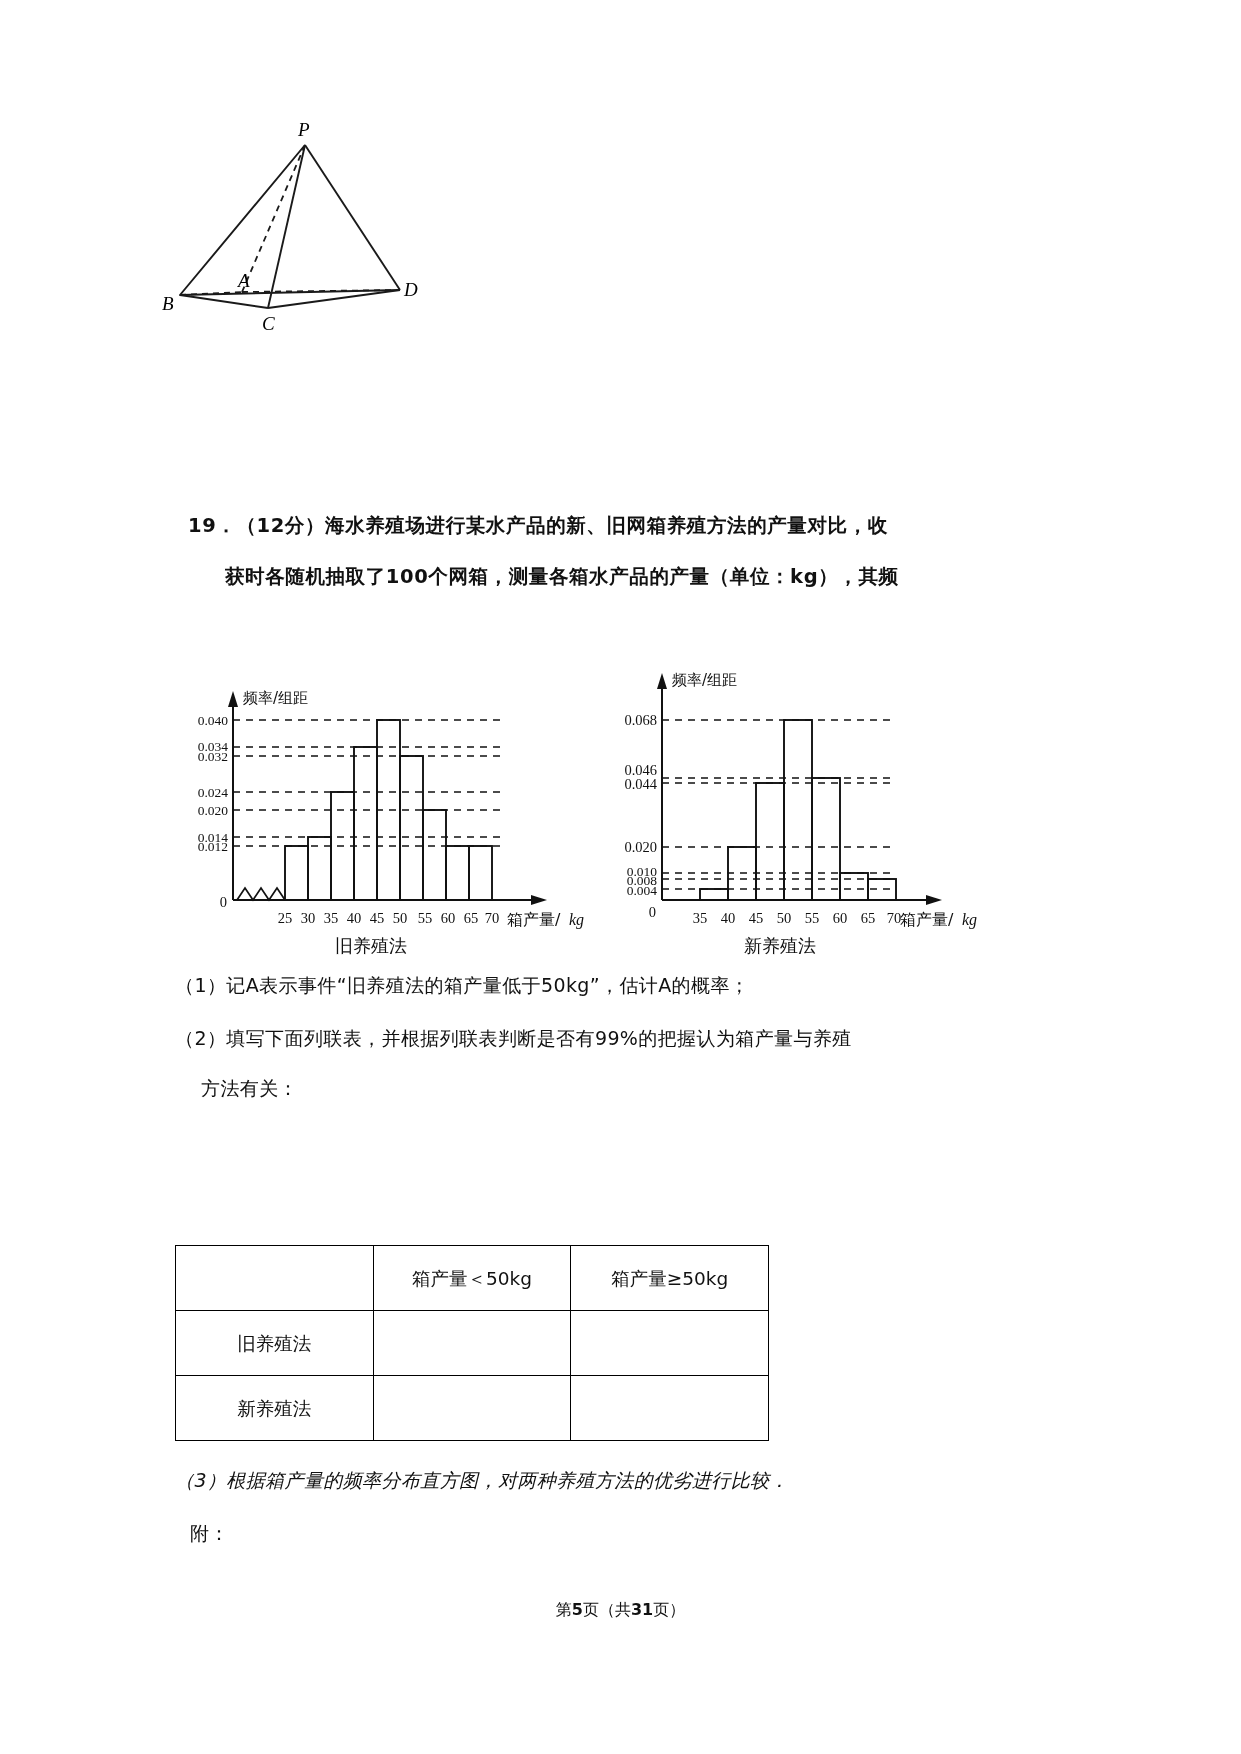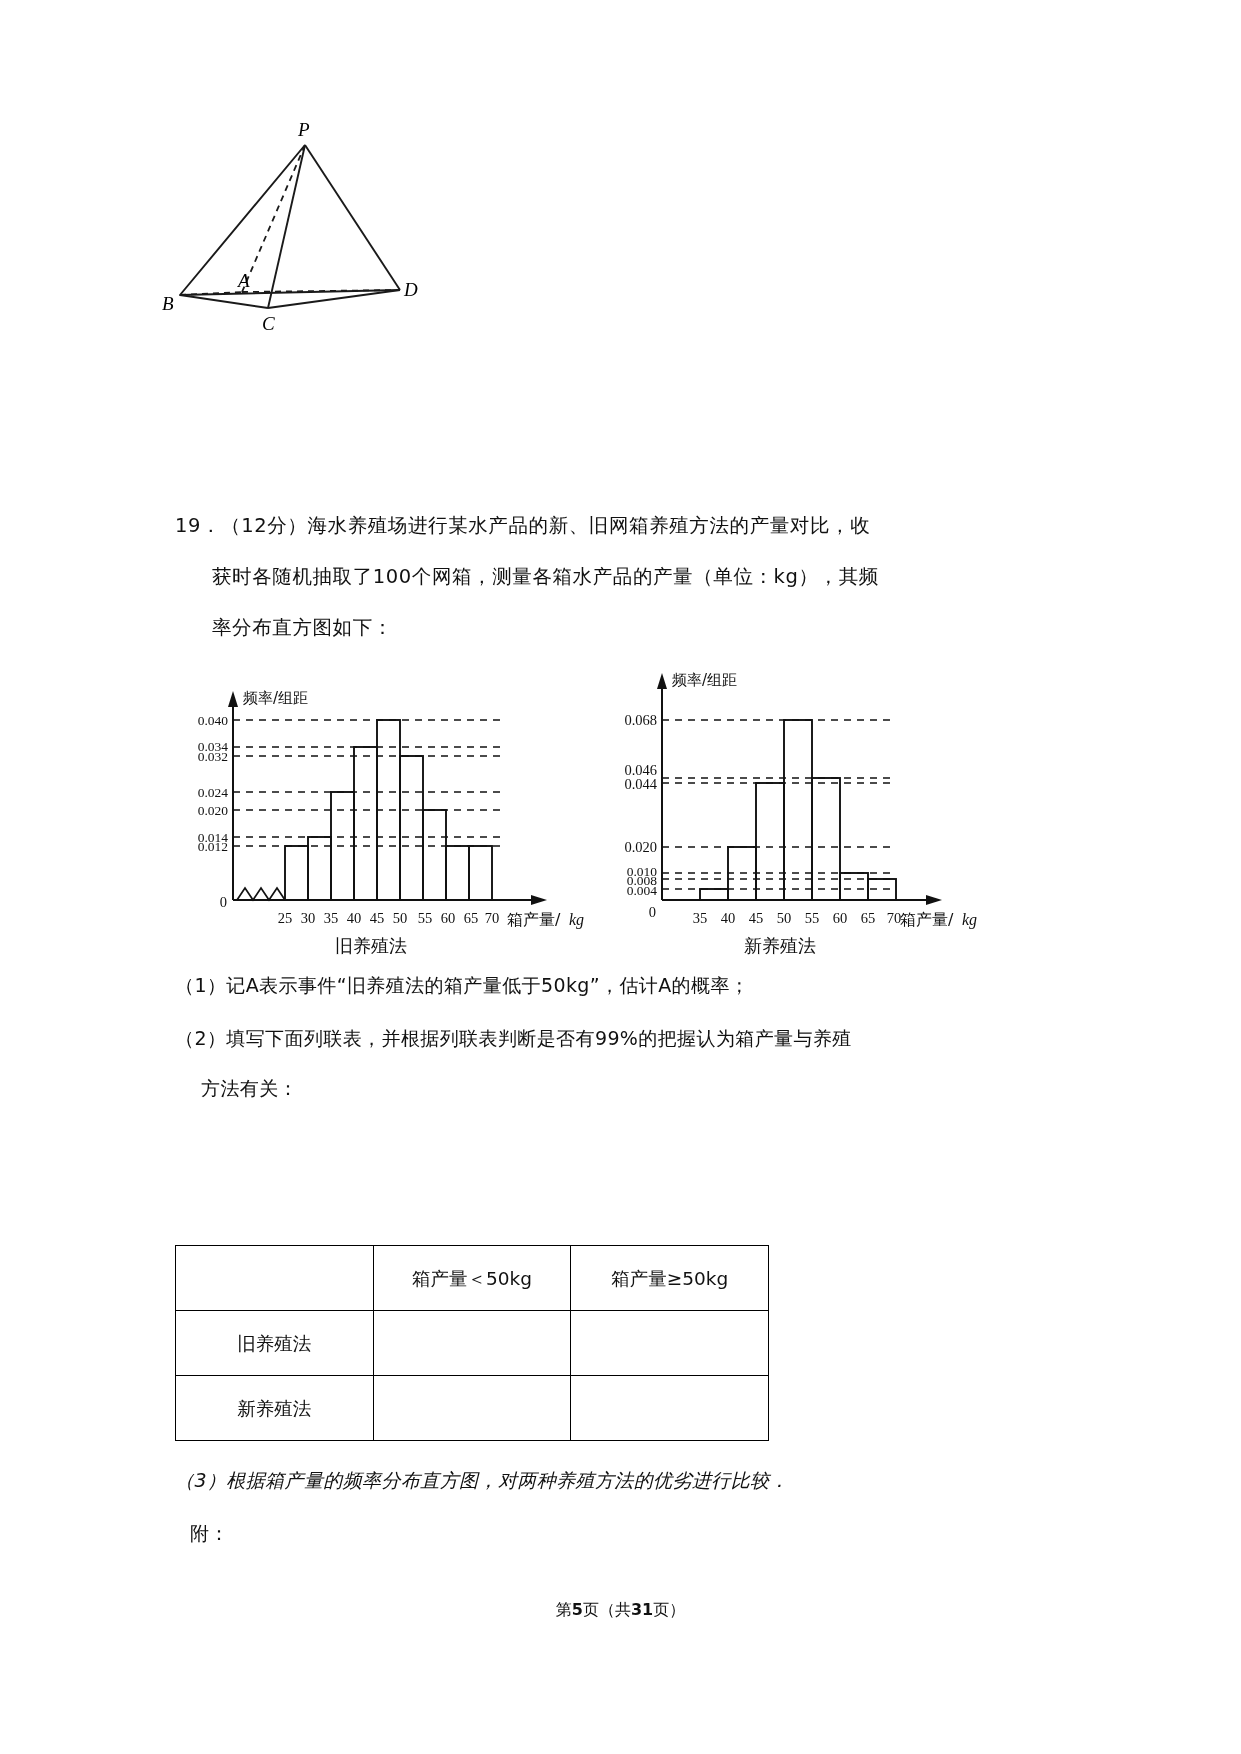--- a/index.html
+++ b/index.html
@@ -12,21 +12,21 @@
     overflow:hidden;
   }
   .page { position:absolute; inset:0; }
 
   
   .geo-fig { position:absolute; left:150px; top:120px; width:320px; height:220px; }
   .geo-fig svg { display:block; }
   .geo-label { font-family:"Liberation Serif", serif; font-style:italic; font-size:19px; }
 
   
-  .qblock { position:absolute; left:175px; top:500px; width:790px; }
+  .qblock { position:absolute; left:188px; top:500px; width:790px;font-weight:bold; }
   .qline {
     font-family:"DejaVu Sans", sans-serif;
     font-size:19.5px;
     line-height:51px;
     letter-spacing:0.6px;
     white-space:nowrap;
     color:#111;
   }
   .qline.indent { padding-left:37px; }
 
@@ -81,21 +81,20 @@
       <text class="geo-label" x="12" y="190">B</text>
       <text class="geo-label" x="88" y="167">A</text>
       <text class="geo-label" x="112" y="210">C</text>
       <text class="geo-label" x="254" y="176">D</text>
     </svg>
   </div>
 
   <div class="qblock">
     <div class="qline">19．（12分）海水养殖场进行某水产品的新、旧网箱养殖方法的产量对比，收</div>
     <div class="qline indent">获时各随机抽取了100个网箱，测量各箱水产品的产量（单位：kg），其频</div>
-    <div class="qline indent">率分布直方图如下：</div>
   </div>
 
   <div class="charts">
 
     <div class="chart chart-old">
       <svg width="420" height="300" viewBox="0 0 420 300">
 
         <line x1="58" y1="245" x2="58" y2="48" stroke="#111" stroke-width="2"></line>
         <polygon points="58,36 53,52 63,52" fill="#111"></polygon>
 

